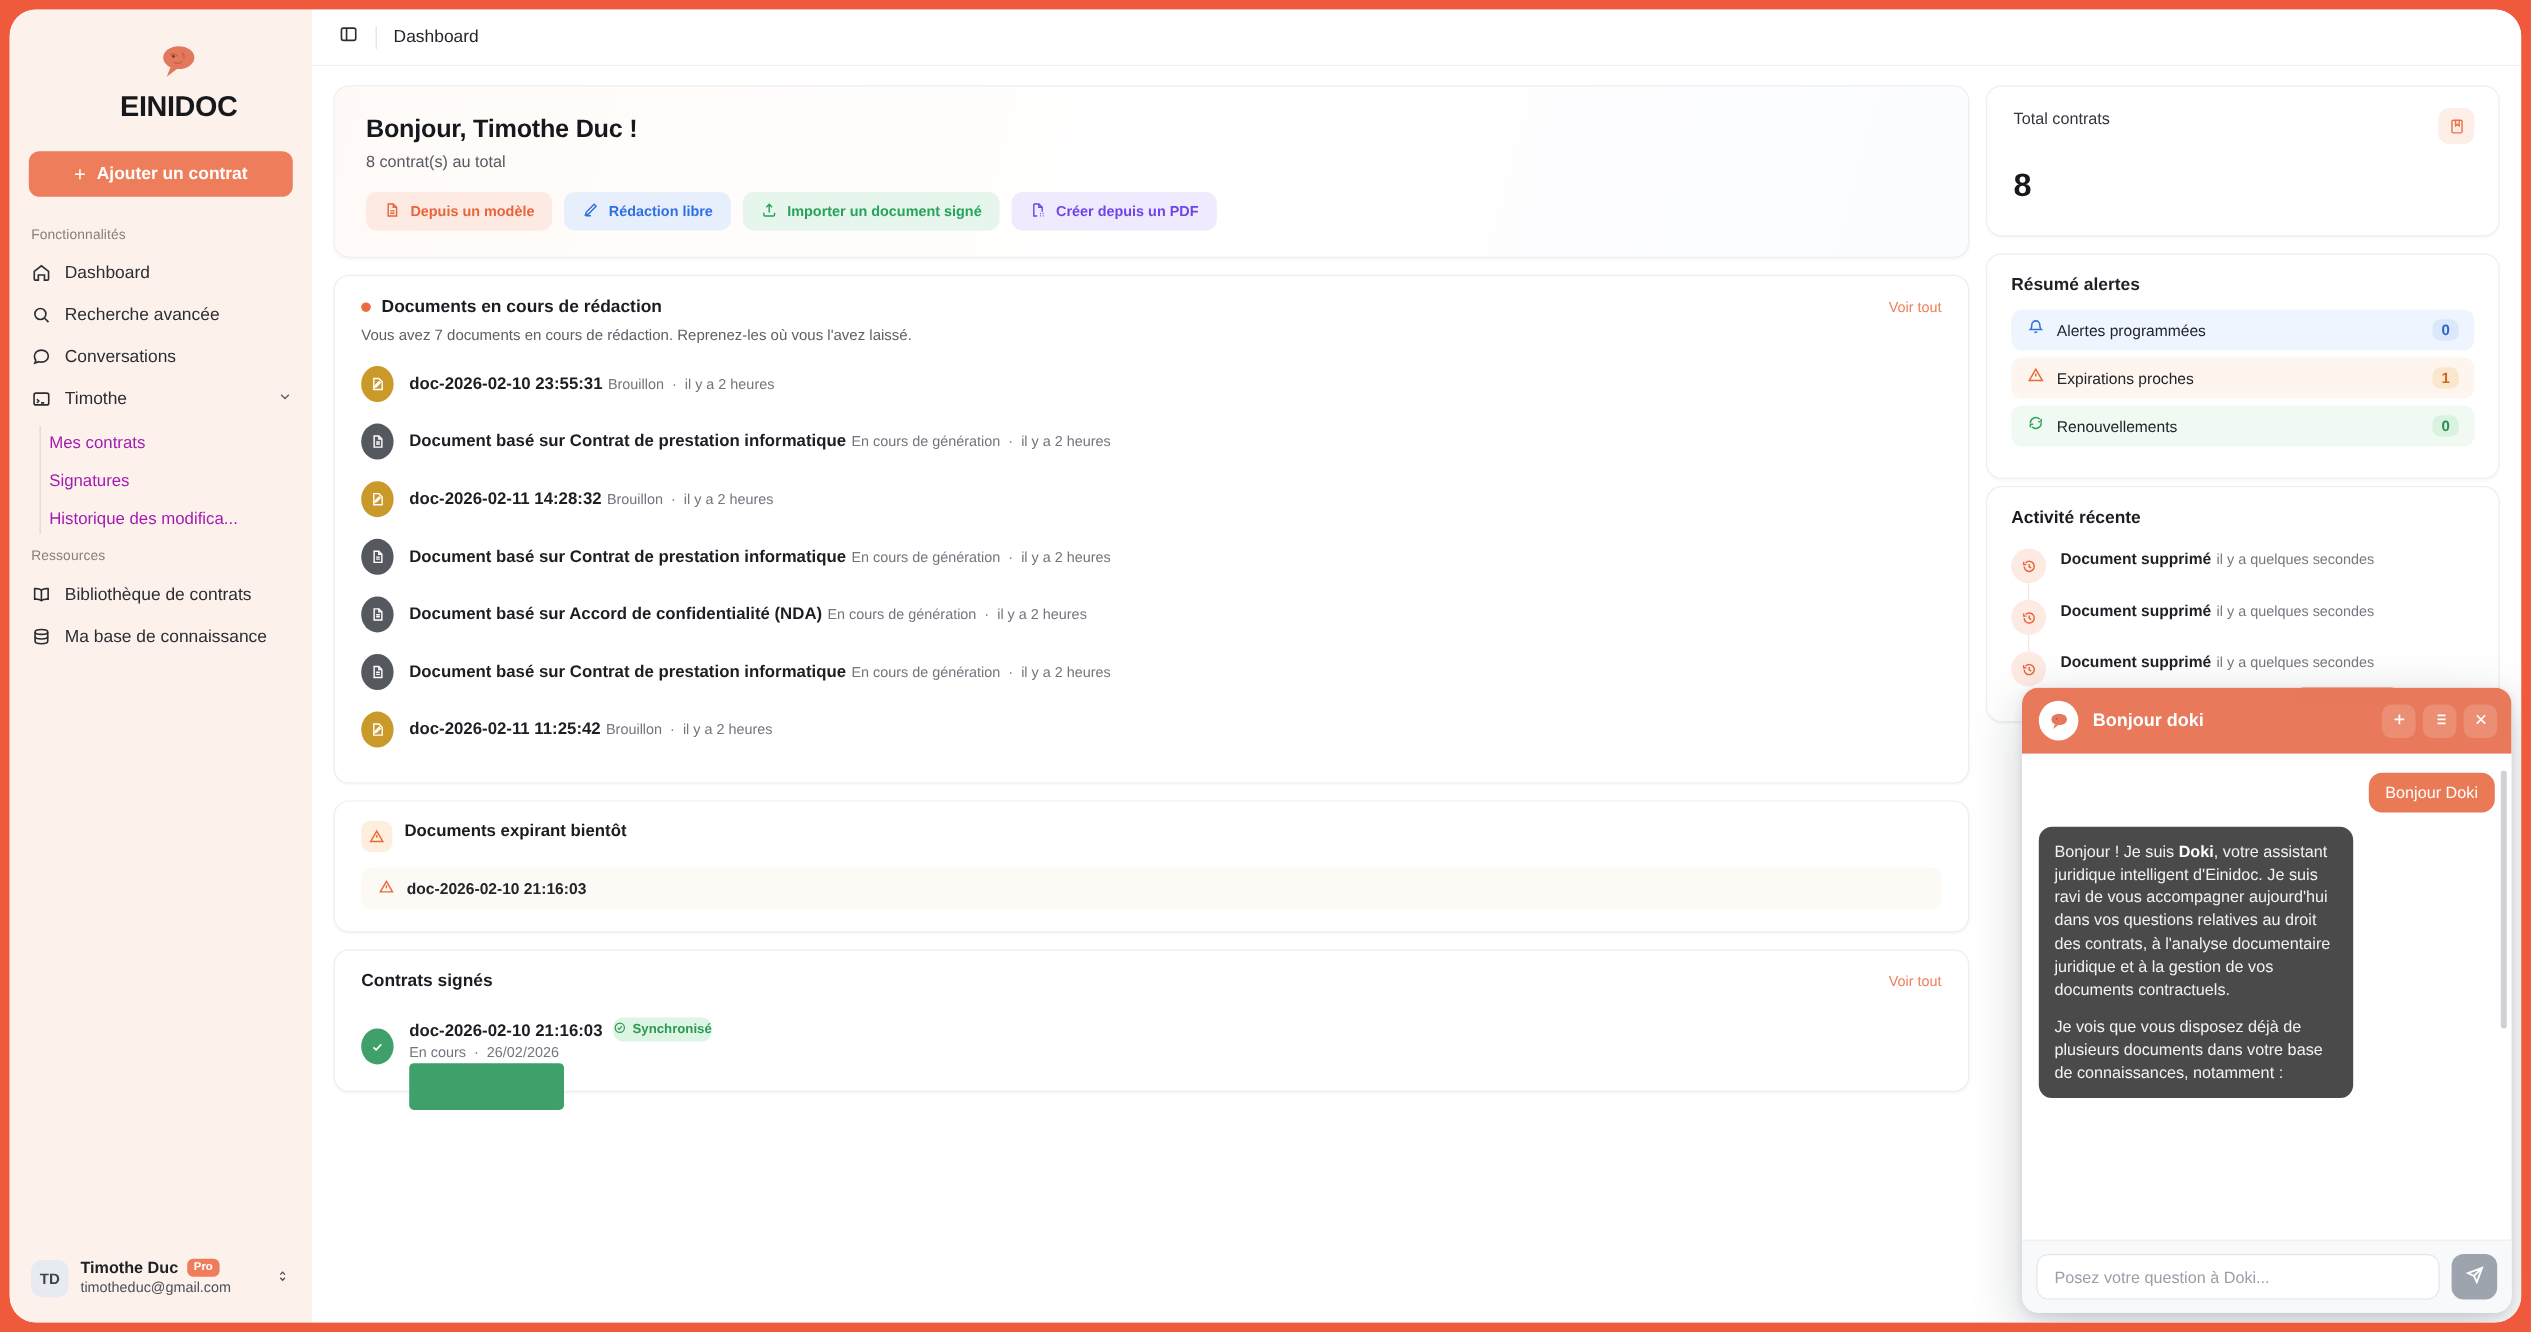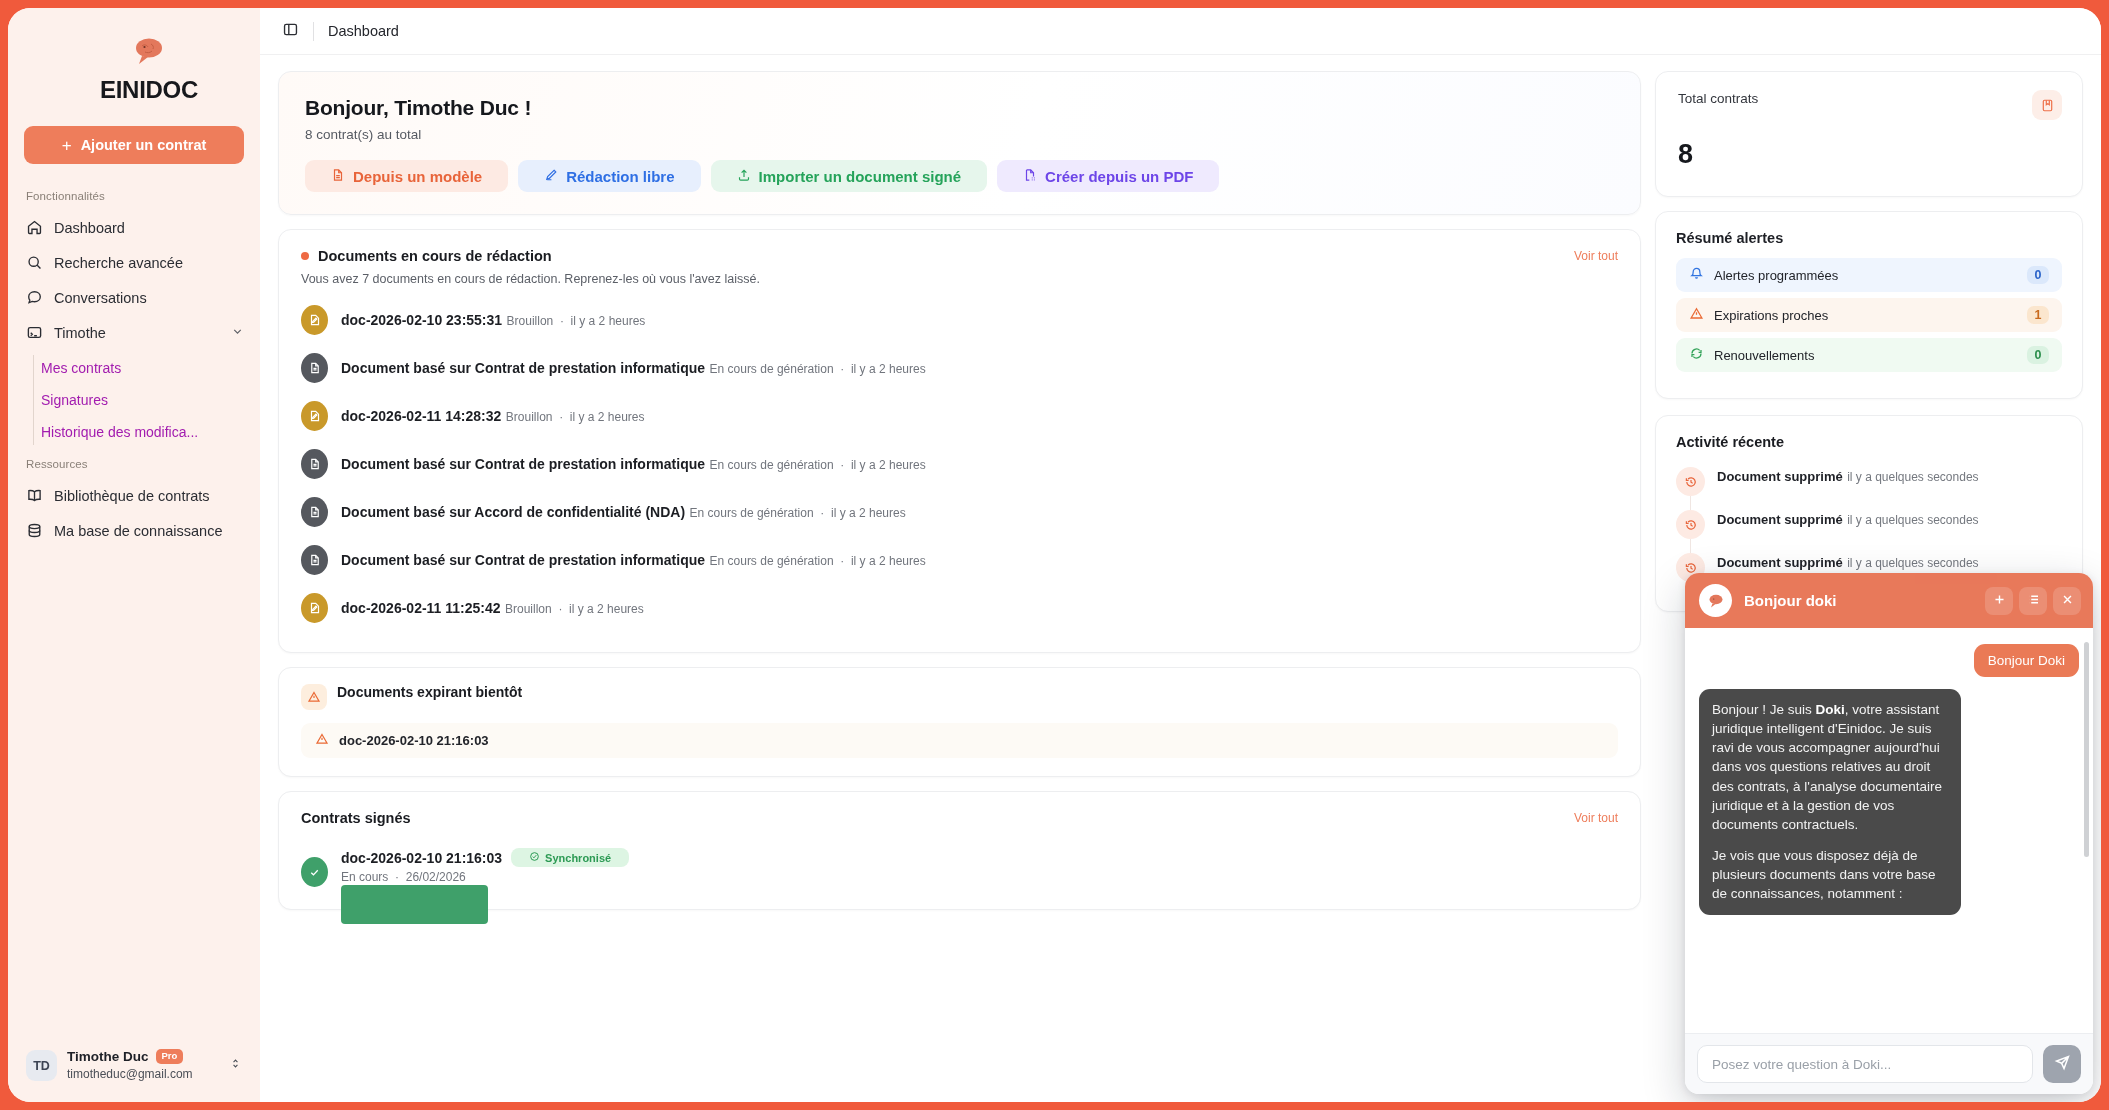--- a/index.html
+++ b/index.html
@@ -105,22 +105,22 @@
   }
 
   
   .greet { padding: 24px 26px 22px 26px; margin-bottom: 14px;
            background: linear-gradient(105deg,#fffaf7 0%, #ffffff 55%, #fbfcff 100%); }
   .greet h1 { font-size: 21px; font-weight: 800; color: #16181d; letter-spacing: -0.2px; }
   .greet .sub { font-size: 13.5px; color: #565a62; margin-top: 7px; }
   .chips { display: flex; gap: 10px; margin-top: 18px; flex-wrap: wrap; }
   .chip {
     display: inline-flex; align-items: center; gap: 8px;
-    height: 32px; padding: 0 26px; border-radius: 9px;
-    font-size: 15px; font-weight: 600; cursor: pointer; border: none; font-family: inherit;
+    height: 32px; padding: 0 15px; border-radius: 9px;
+    font-size: 12px; font-weight: 600; cursor: pointer; border: none; font-family: inherit;
   }
   .chip svg { width: 14px; height: 14px; fill: none; stroke-width: 1.7; }
   .chip.c-orange { background: #fdeae3; color: #e8643a; } .chip.c-orange svg { stroke:#e8643a; }
   .chip.c-blue   { background: #e7effd; color: #2f6fe4; } .chip.c-blue svg { stroke:#2f6fe4; }
   .chip.c-green  { background: #e6f6ec; color: #25a35a; } .chip.c-green svg { stroke:#25a35a; }
   .chip.c-violet { background: #efeafe; color: #6d45e8; } .chip.c-violet svg { stroke:#6d45e8; }
 
   
   .drafting { padding: 18px 22px 20px 22px; margin-bottom: 14px; }
   .sec-head { display: flex; align-items: center; }
@@ -155,35 +155,35 @@
   
   .signed { padding: 18px 22px 22px 22px; }
   .signed-title { font-size: 14.5px; font-weight: 700; color: #1a1c21; }
   .sign-row { display: flex; gap: 13px; margin-top: 22px; }
   .sign-av { width: 27px; height: 30px; flex:0 0 27px; border-radius: 50%; background:#3fa06a;
              display:flex; align-items:center; justify-content:center; margin-top: 9px; }
   .sign-av svg { width: 13px; height: 13px; stroke:#fff; fill:none; stroke-width:2; }
   .sign-l1 { display: flex; align-items: center; gap: 9px; }
   .sign-name { font-size: 14px; font-weight: 700; color:#1c1e23; }
   .sync-badge { display:inline-flex; align-items:center; gap:5px; background:#ddf5e3; color:#2c9a54;
-                border-radius: 8px; padding: 3px 18px; font-size: 11px; font-weight: 600; }
+                border-radius: 8px; padding: 3px 0; font-size: 11px; font-weight: 600; }
   .sync-badge svg { width: 11px; height: 11px; stroke:#2c9a54; fill:none; stroke-width:1.8; }
   .sign-l2 { font-size: 12px; color: #71757d; margin-top: 4px; }
   .progress { height: 6px; border-radius: 4px; background: #f0f1f2; margin-top: 11px; width: 620px; }
   .progress span { display: block; height: 100%; border-radius: 4px; background: #3fa06a; }
 
   
   .stat { padding: 19px 22px 26px 22px; margin-bottom: 14px; position: relative; }
   .stat-label { font-size: 13.5px; color: #33363d; }
   .stat-ic { position: absolute; right: 20px; top: 18px; width: 30px; height: 30px;
              border-radius: 9px; background: #fdeee8; display:flex; align-items:center; justify-content:center; }
   .stat-ic svg { width: 15px; height: 15px; stroke:#ee7049; fill:none; stroke-width:1.6; }
   .stat-val { font-size: 27px; font-weight: 800; color: #16181d; margin-top: 33px; }
 
-  .alerts { padding: 18px 20px 20px 20px; margin-bottom: 16px; }
+  .alerts { padding: 18px 20px 20px 20px; margin-bottom: 6px; }
   .alerts-title { font-size: 14.5px; font-weight: 600; color: #1e2026; margin-bottom: 12px; }
   .alert-row { height: 34px; border-radius: 9px; display:flex; align-items:center; gap:10px;
                padding: 0 13px; margin-bottom: 6px; cursor: pointer; }
   .alert-row svg { width: 15px; height: 15px; fill: none; stroke-width: 1.7; }
   .alert-name { font-size: 13px; color: #22242a; }
   .alert-count { margin-left: auto; font-size: 12.5px; font-weight: 700; border-radius: 7px;
                  min-width: 22px; text-align: center; padding: 2px 6px; }
   .a-blue   { background: #eff5fe; } .a-blue svg { stroke:#3174e0; }
   .a-blue .alert-count { background:#dbe8fb; color:#2a63c9; }
   .a-orange { background: #fdf5ee; } .a-orange svg { stroke:#ea6a35; }

